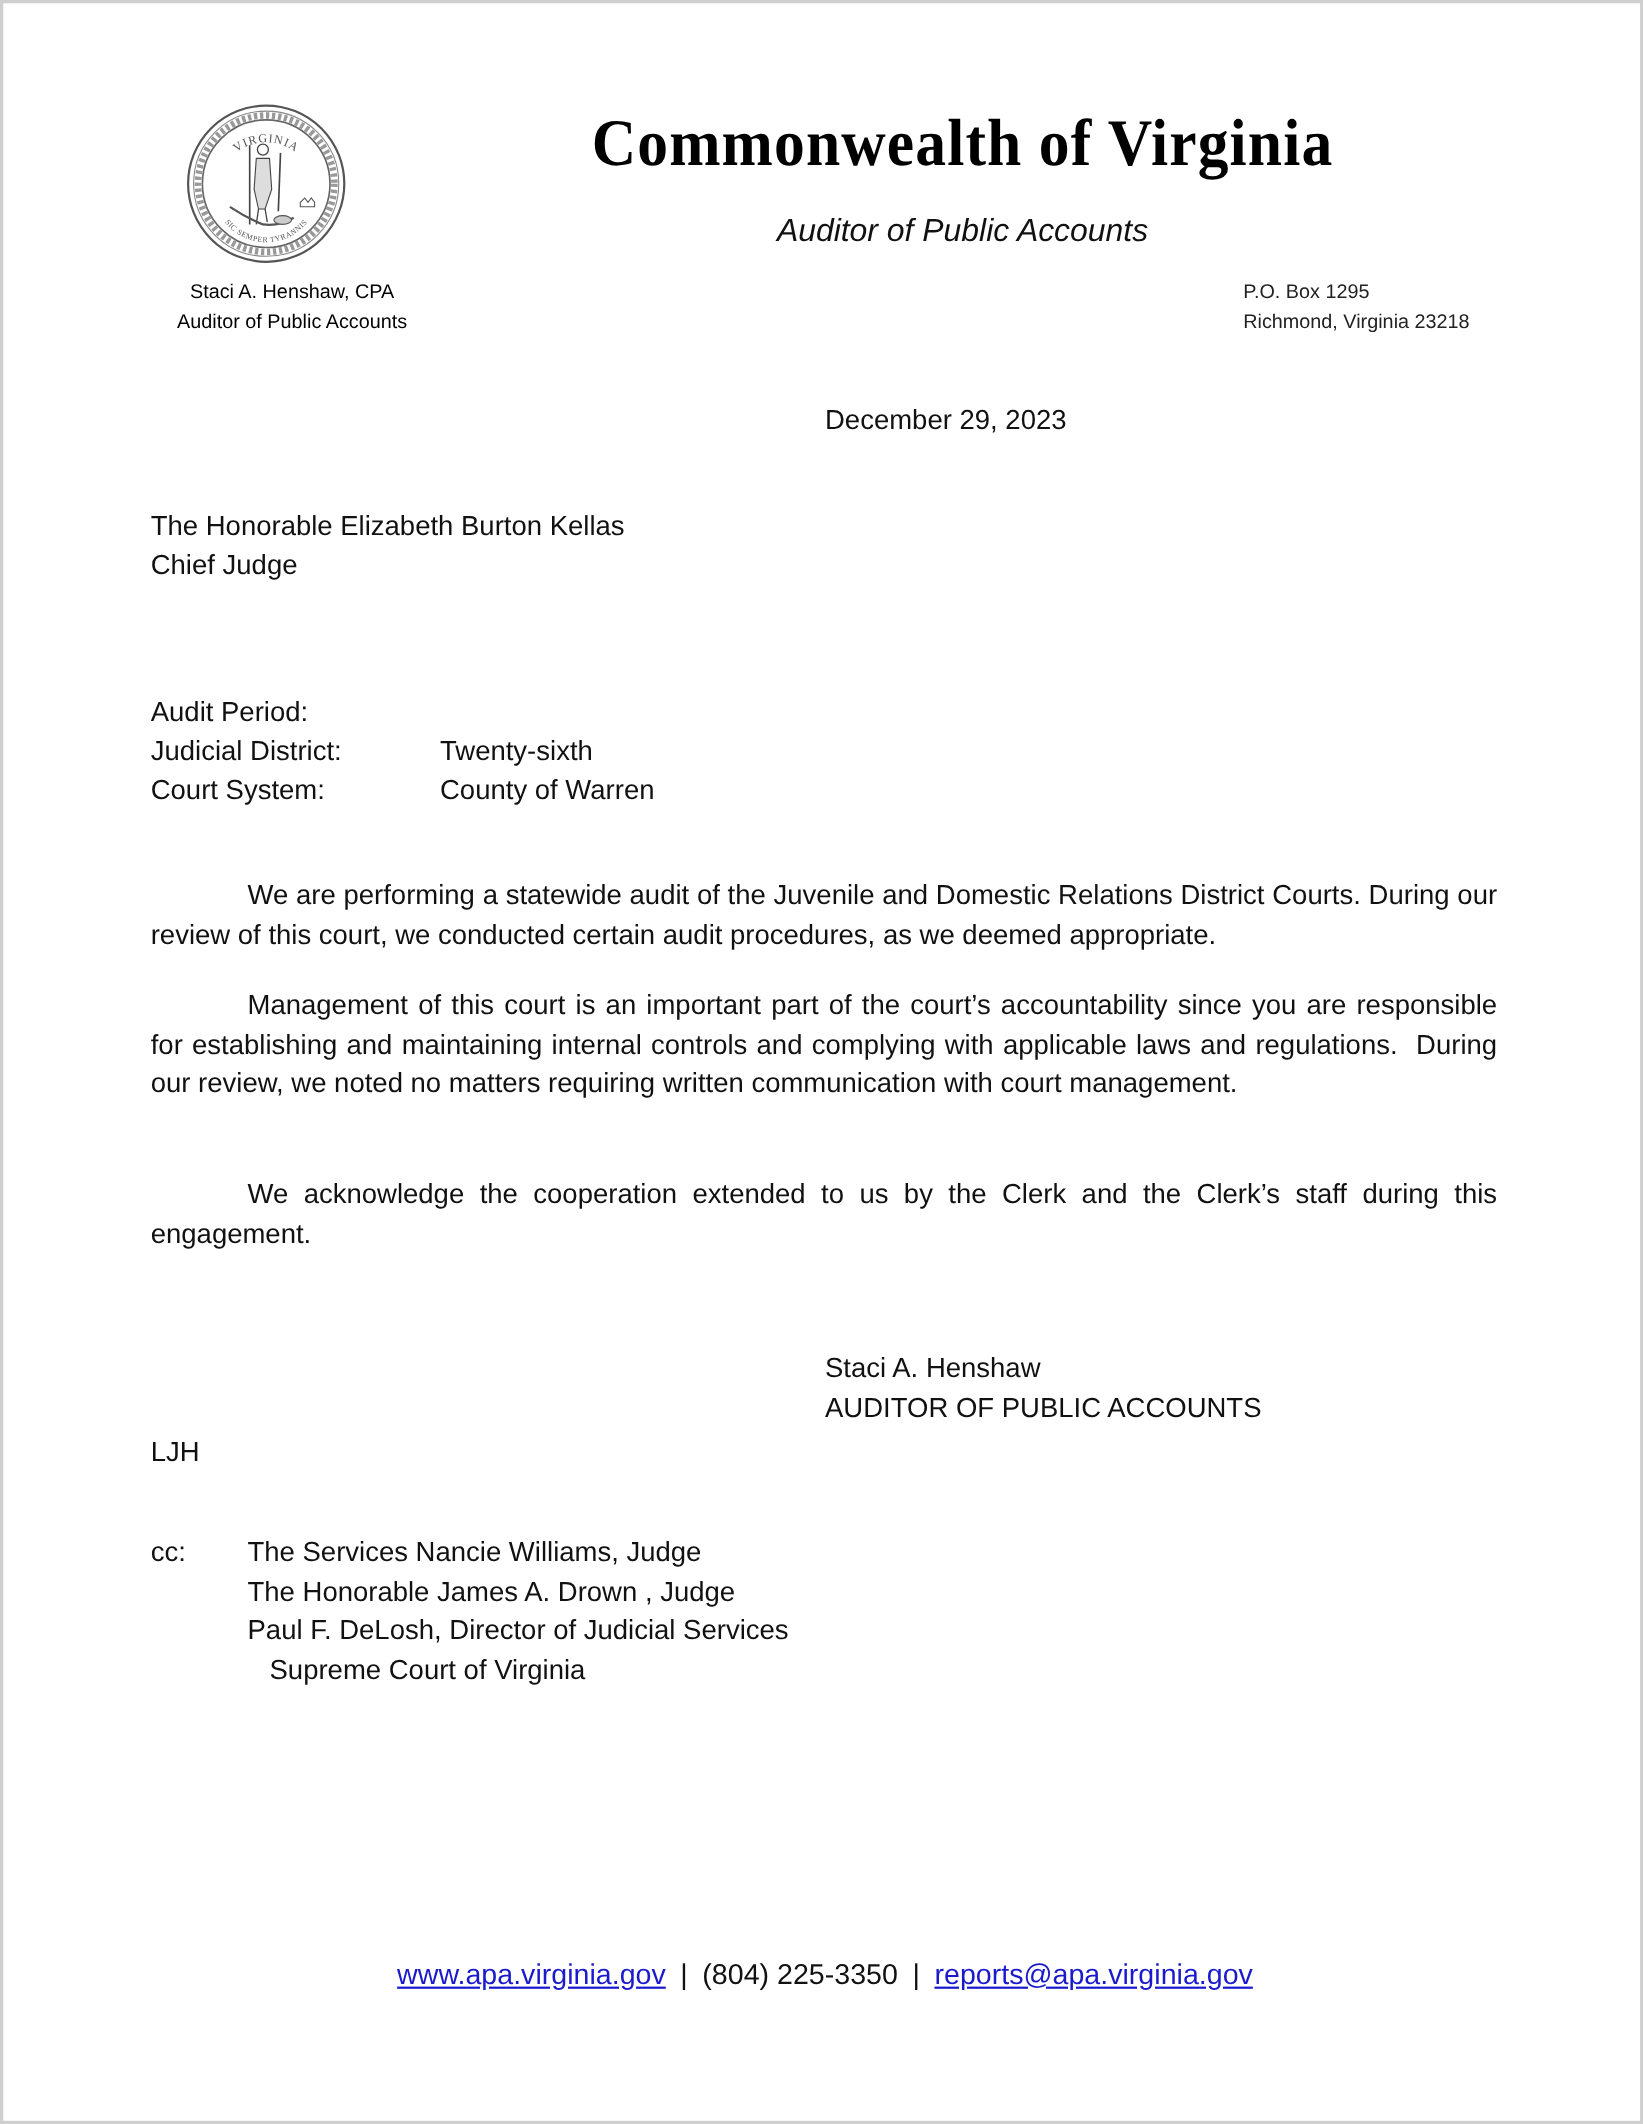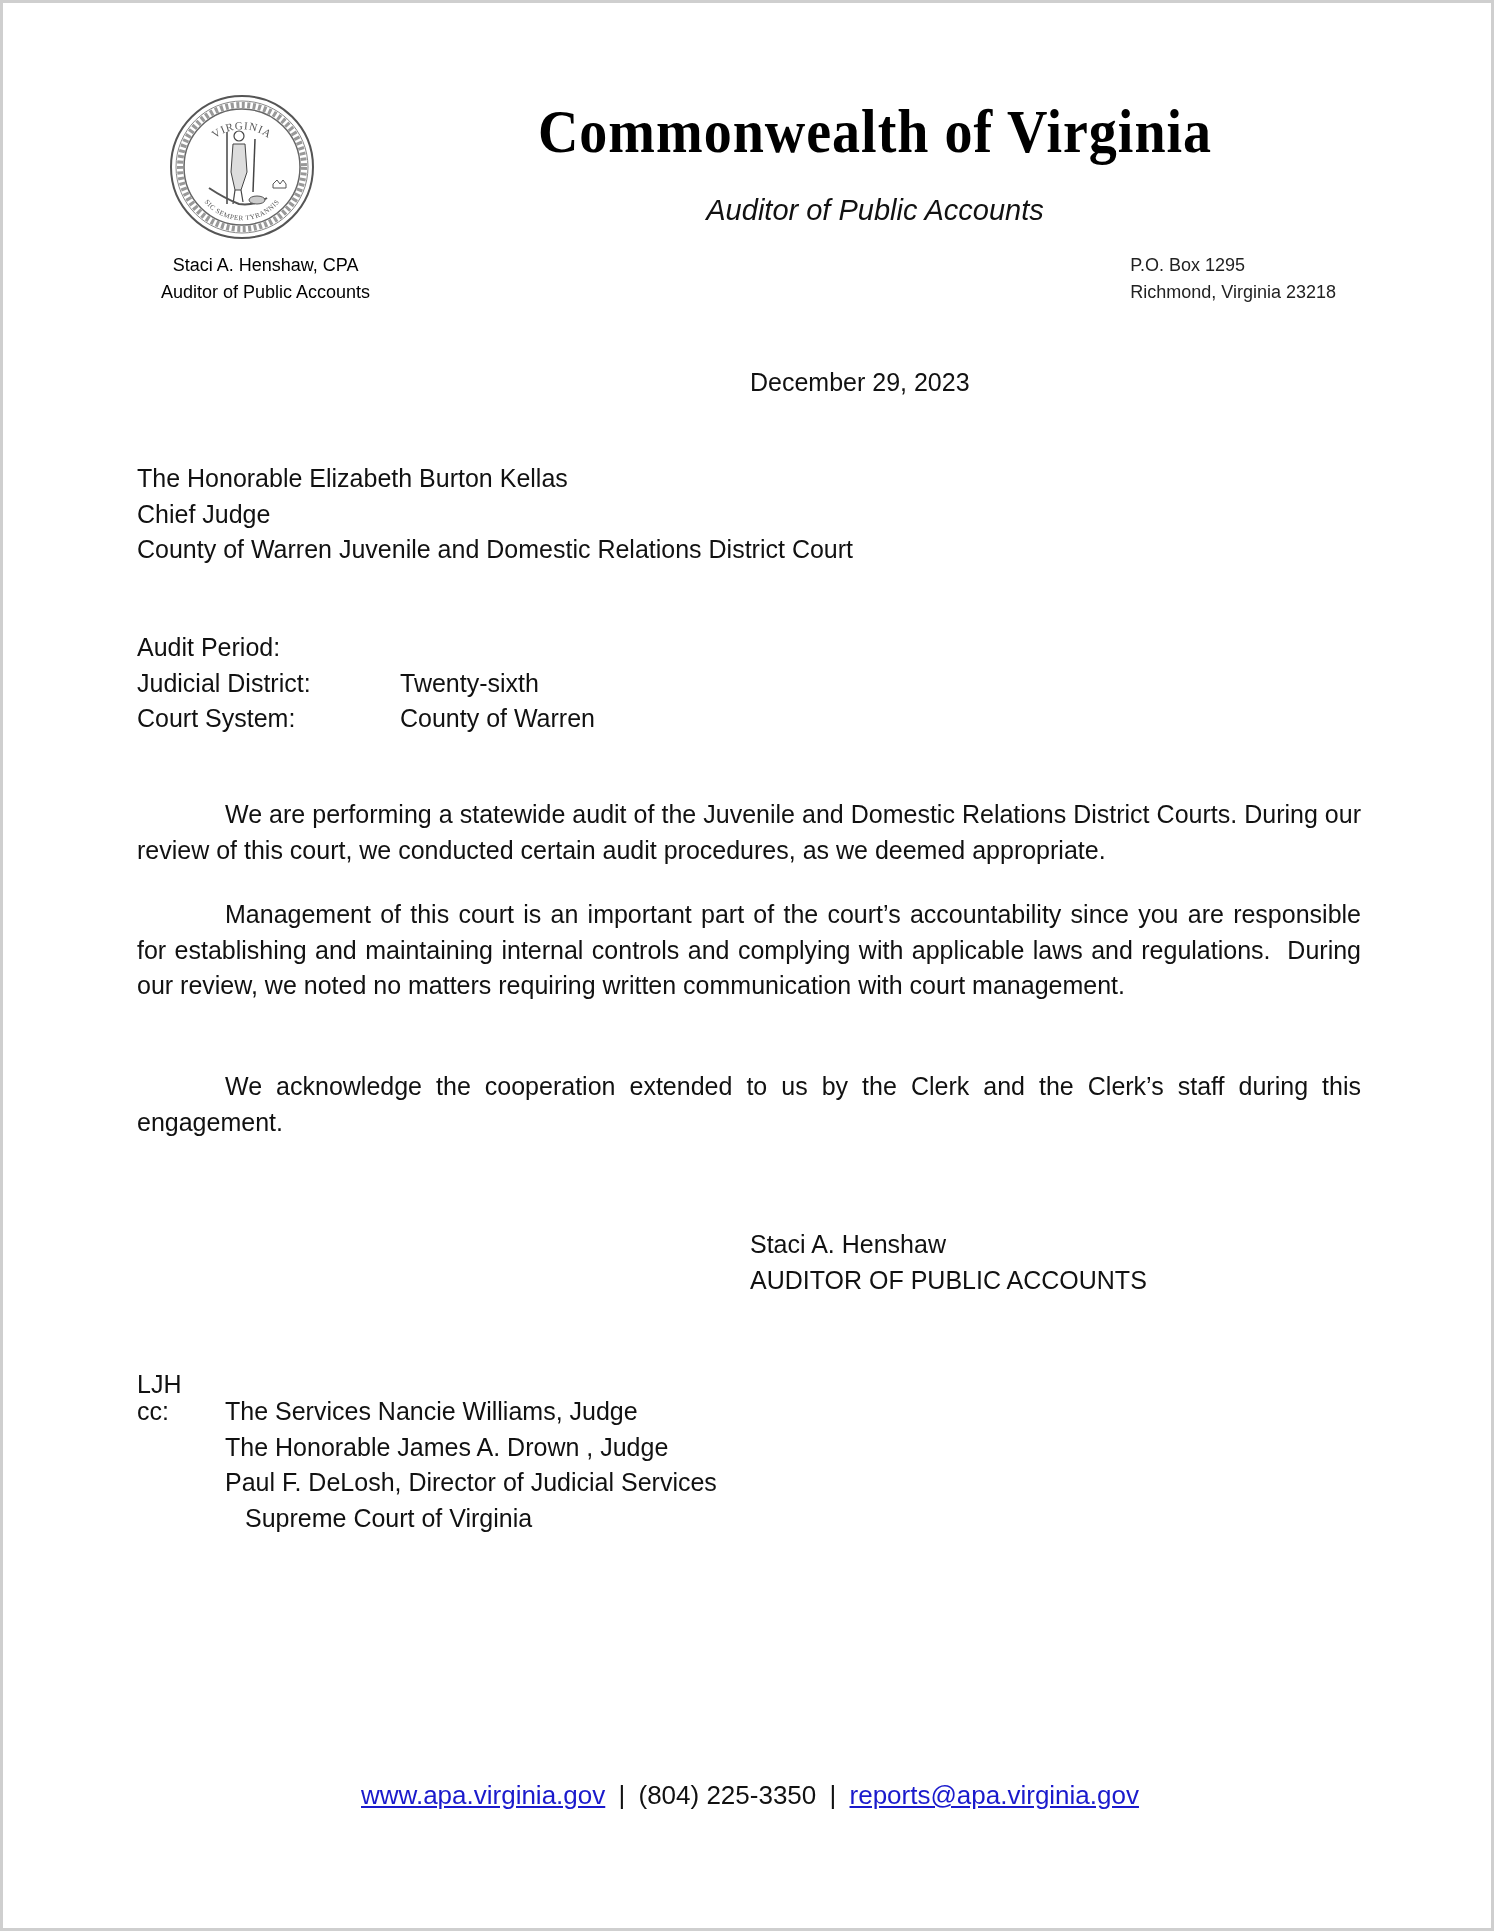--- a/index.html
+++ b/index.html
@@ -49,21 +49,21 @@
   .audit-label { width: 263px; }
   .para {
     position: absolute; left: 134px; width: 1224px;
     text-align: justify;
     text-indent: 88px;
   }
   .p1 { top: 794px; }
   .p2 { top: 894px; }
   .p3 { top: 1066px; }
   .signature { position: absolute; left: 747px; top: 1224px; }
-  .initials { position: absolute; left: 134px; top: 1364px; }
+  .initials { position: absolute; left: 134px; top: 1300px; }
   .cc { position: absolute; left: 134px; top: 1391px; }
   .cc-label { position: absolute; left: 0; top: 0; }
   .cc-list { position: absolute; left: 88px; top: 0; white-space: nowrap; }
   .cc-list .indent { padding-left: 20px; }
 
   
   .footer {
     position: absolute; left: 0; width: 1494px; top: 1777px;
     text-align: center; font-size: 26px; color: #111;
   }
@@ -115,21 +115,20 @@
   <div class="lh-right">
     <div>P.O. Box 1295</div>
     <div>Richmond, Virginia 23218</div>
   </div>
 
   <div class="date text abs">December 29, 2023</div>
 
   <div class="recipient text">
     <div>The Honorable Elizabeth Burton Kellas</div>
     <div>Chief Judge</div>
-    <div>County of Warren Juvenile and Domestic Relations District Court</div>
   </div>
 
   <div class="audit-info text">
     <div class="audit-row">
       <span class="audit-label">Audit Period:</span>
     </div>
     <div class="audit-row">
       <span class="audit-label">Judicial District:</span>
       <span>Twenty-sixth</span>
     </div>

